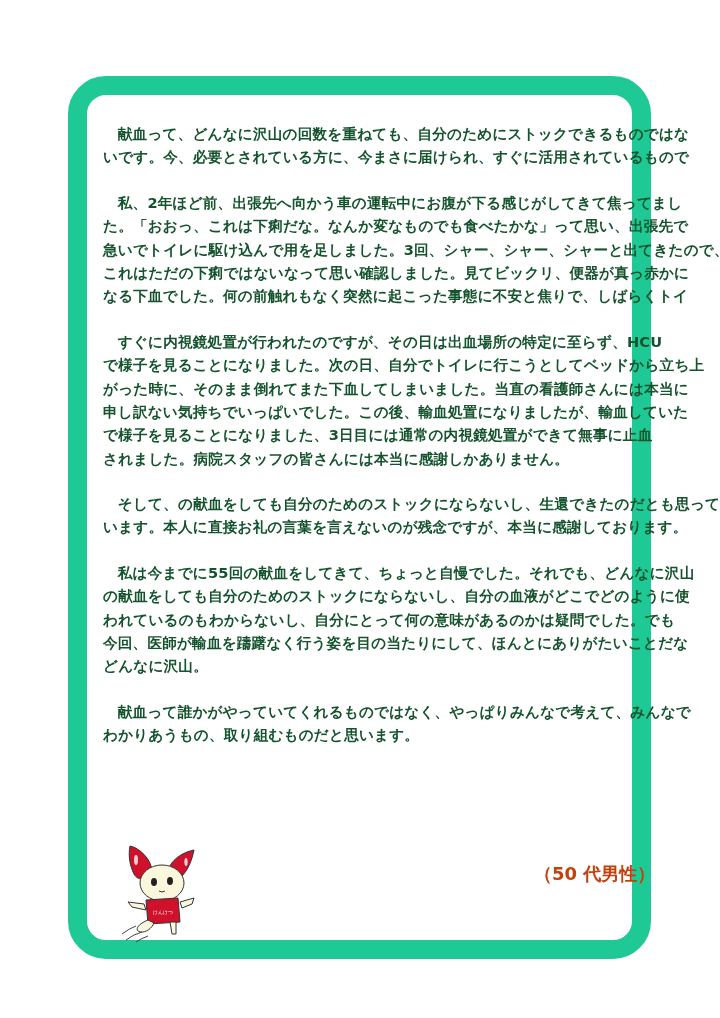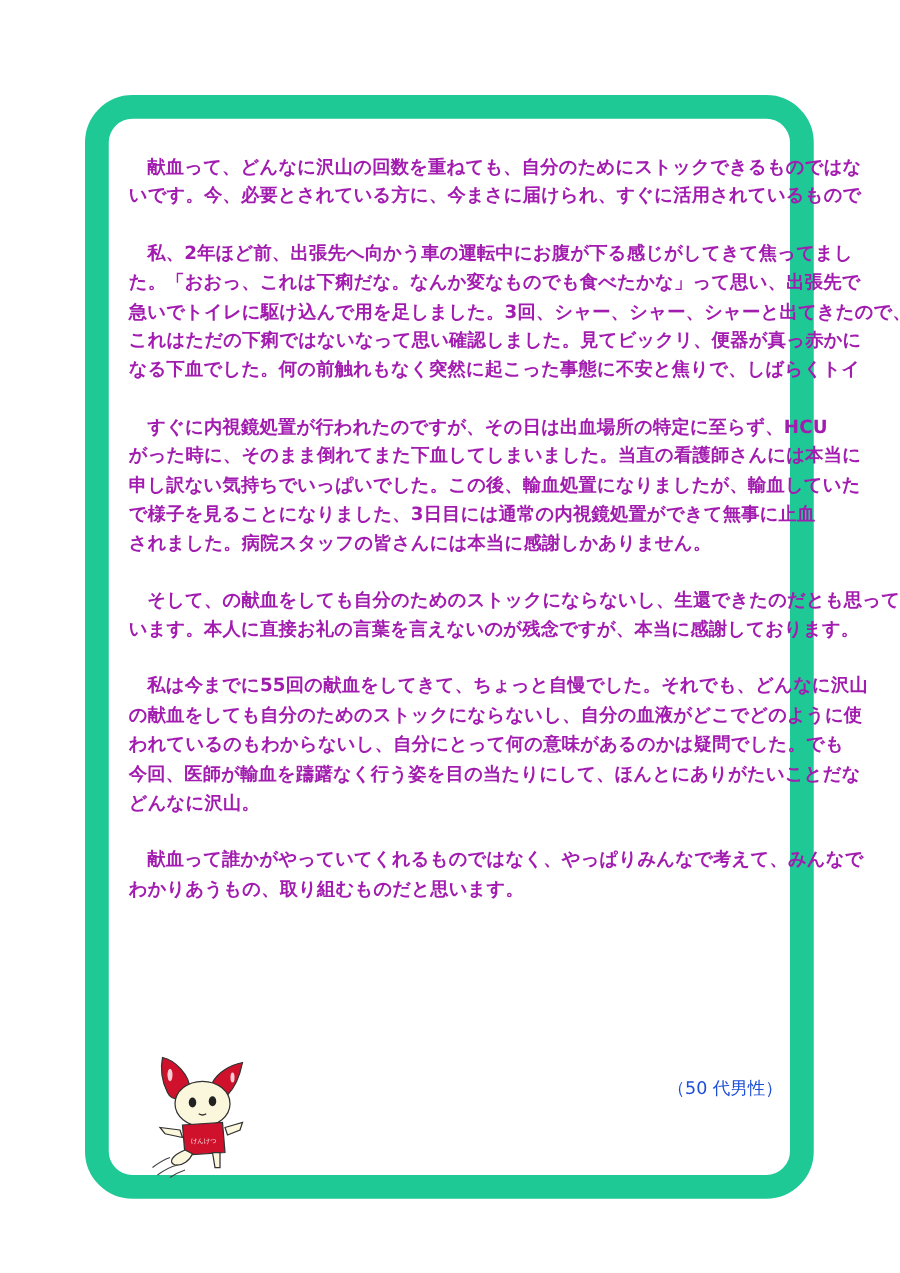--- a/index.html
+++ b/index.html
@@ -6,28 +6,28 @@
   body {
     width: 720px; height: 1018px; background: #ffffff; position: relative; overflow: hidden;
     font-family: "DejaVu Sans", "Liberation Sans", sans-serif;
   }
   .frame {
     position: absolute; left: 68px; top: 76px; width: 545px; height: 845px;
     border: 19px solid #1fc995; border-radius: 38px; background: #ffffff;
   }
   .content {
     position: absolute; left: 103px; top: 122px; width: 520px;
-    color: #a21caf; font-weight: bold; font-size: 14.6px; letter-spacing: 0.2px;
+    color: #14532d; font-weight: bold; font-size: 14.6px; letter-spacing: 0.2px;
   }
   .para { margin: 0; }
   .para .line { display: block; height: 23.4px; line-height: 23.4px; white-space: nowrap; }
   .gap { height: 22px; }
   .signature {
-    position: absolute; left: 534px; top: 862px; font-size: 14px; font-weight: normal;
-    color: #1d4ed8; white-space: nowrap;
+    position: absolute; left: 534px; top: 862px; font-size: 18px; font-weight: bold;
+    color: #c2410c; white-space: nowrap;
   }
   .mascot { position: absolute; left: 112px; top: 838px; width: 100px; height: 105px; }
 </style>
 </head>
 <body>
 
 <div class="frame"></div>
 
 <div class="content">
   <div class="para">
@@ -38,20 +38,21 @@
   <div class="para">
     <span class="line">　私、2年ほど前、出張先へ向かう車の運転中にお腹が下る感じがしてきて焦ってまし</span>
     <span class="line">た。「おおっ、これは下痢だな。なんか変なものでも食べたかな」って思い、出張先で</span>
     <span class="line">急いでトイレに駆け込んで用を足しました。3回、シャー、シャー、シャーと出てきたので、</span>
     <span class="line">これはただの下痢ではないなって思い確認しました。見てビックリ、便器が真っ赤かに</span>
     <span class="line">なる下血でした。何の前触れもなく突然に起こった事態に不安と焦りで、しばらくトイ</span>
   </div>
   <div class="gap"></div>
   <div class="para">
     <span class="line">　すぐに内視鏡処置が行われたのですが、その日は出血場所の特定に至らず、HCU</span>
+    <span class="line">で様子を見ることになりました。次の日、自分でトイレに行こうとしてベッドから立ち上</span>
     <span class="line">がった時に、そのまま倒れてまた下血してしまいました。当直の看護師さんには本当に</span>
     <span class="line">申し訳ない気持ちでいっぱいでした。この後、輸血処置になりましたが、輸血していた</span>
     <span class="line">で様子を見ることになりました、3日目には通常の内視鏡処置ができて無事に止血</span>
     <span class="line">されました。病院スタッフの皆さんには本当に感謝しかありません。</span>
   </div>
   <div class="gap"></div>
   <div class="para">
     <span class="line">　そして、の献血をしても自分のためのストックにならないし、生還できたのだとも思って</span>
     <span class="line">います。本人に直接お礼の言葉を言えないのが残念ですが、本当に感謝しております。</span>
   </div>

